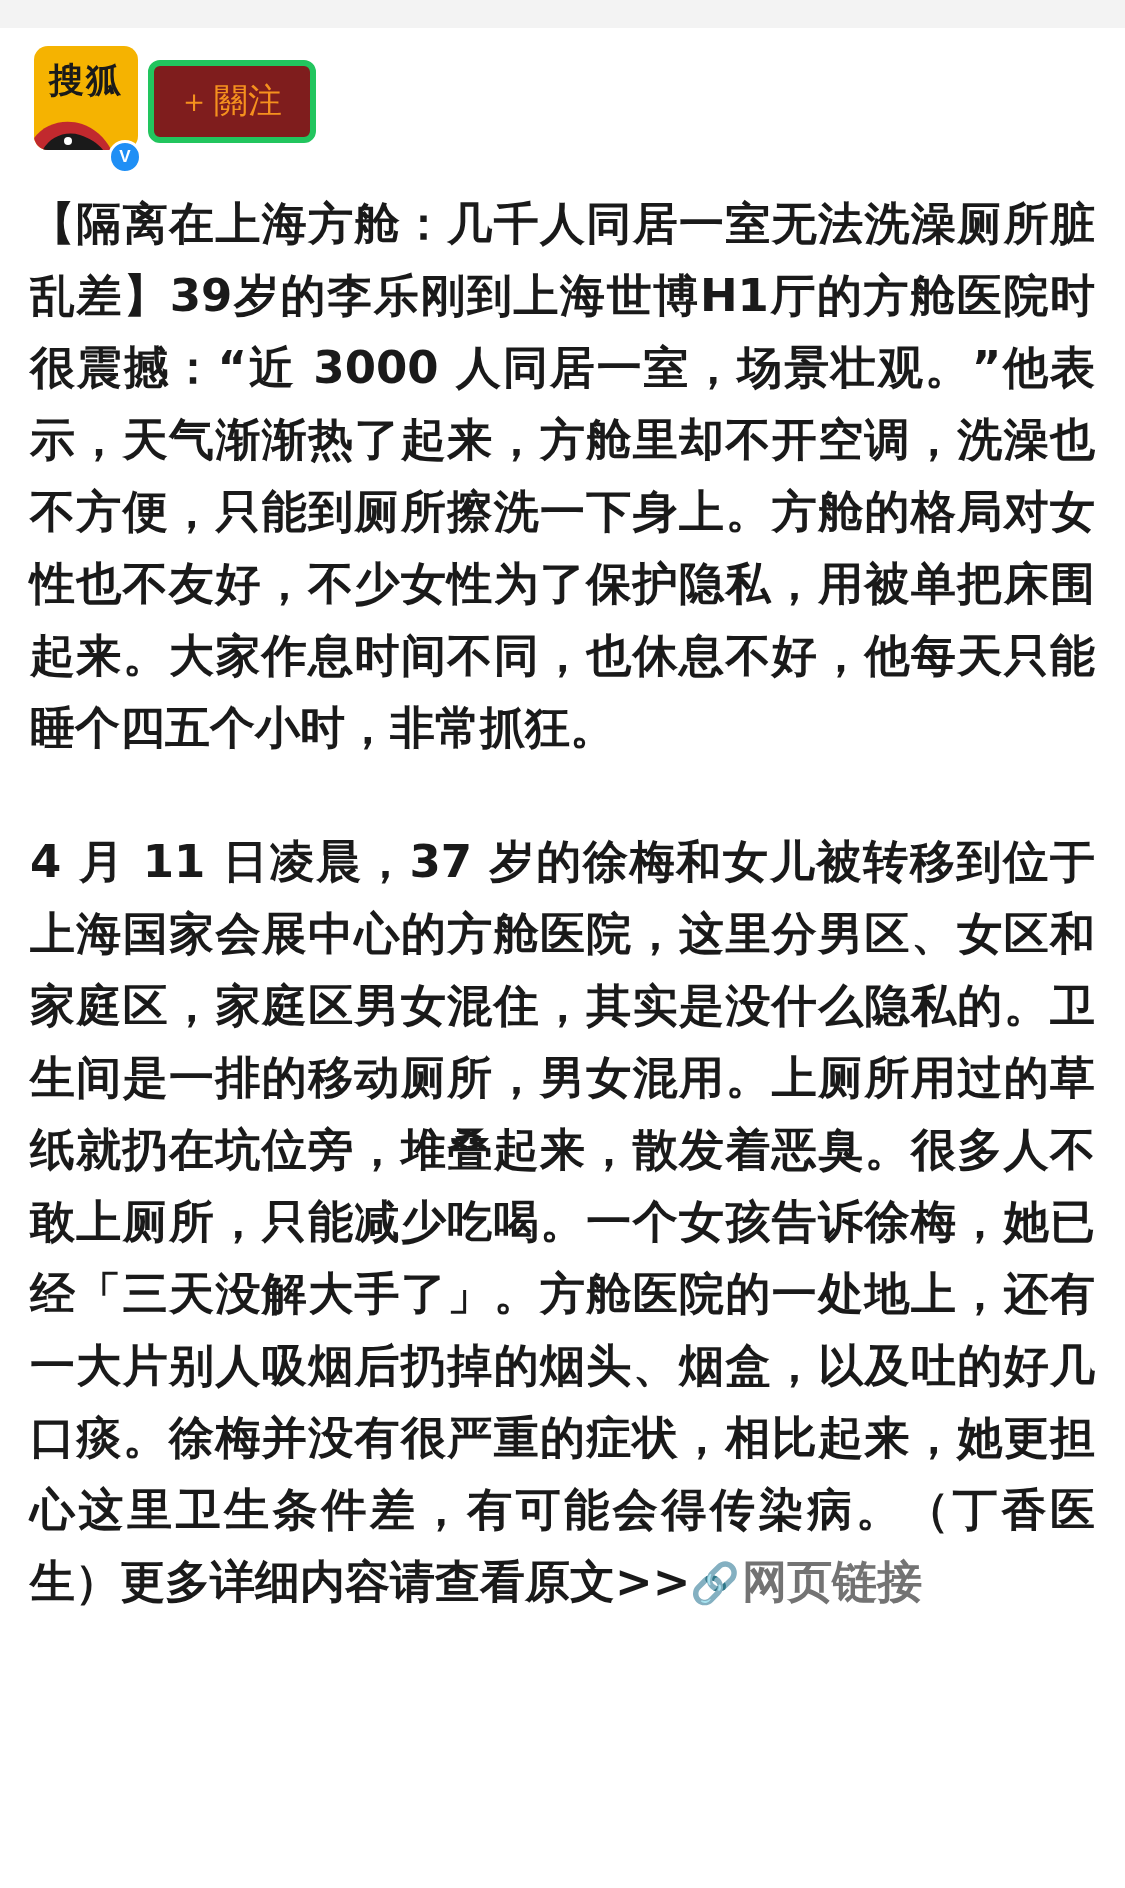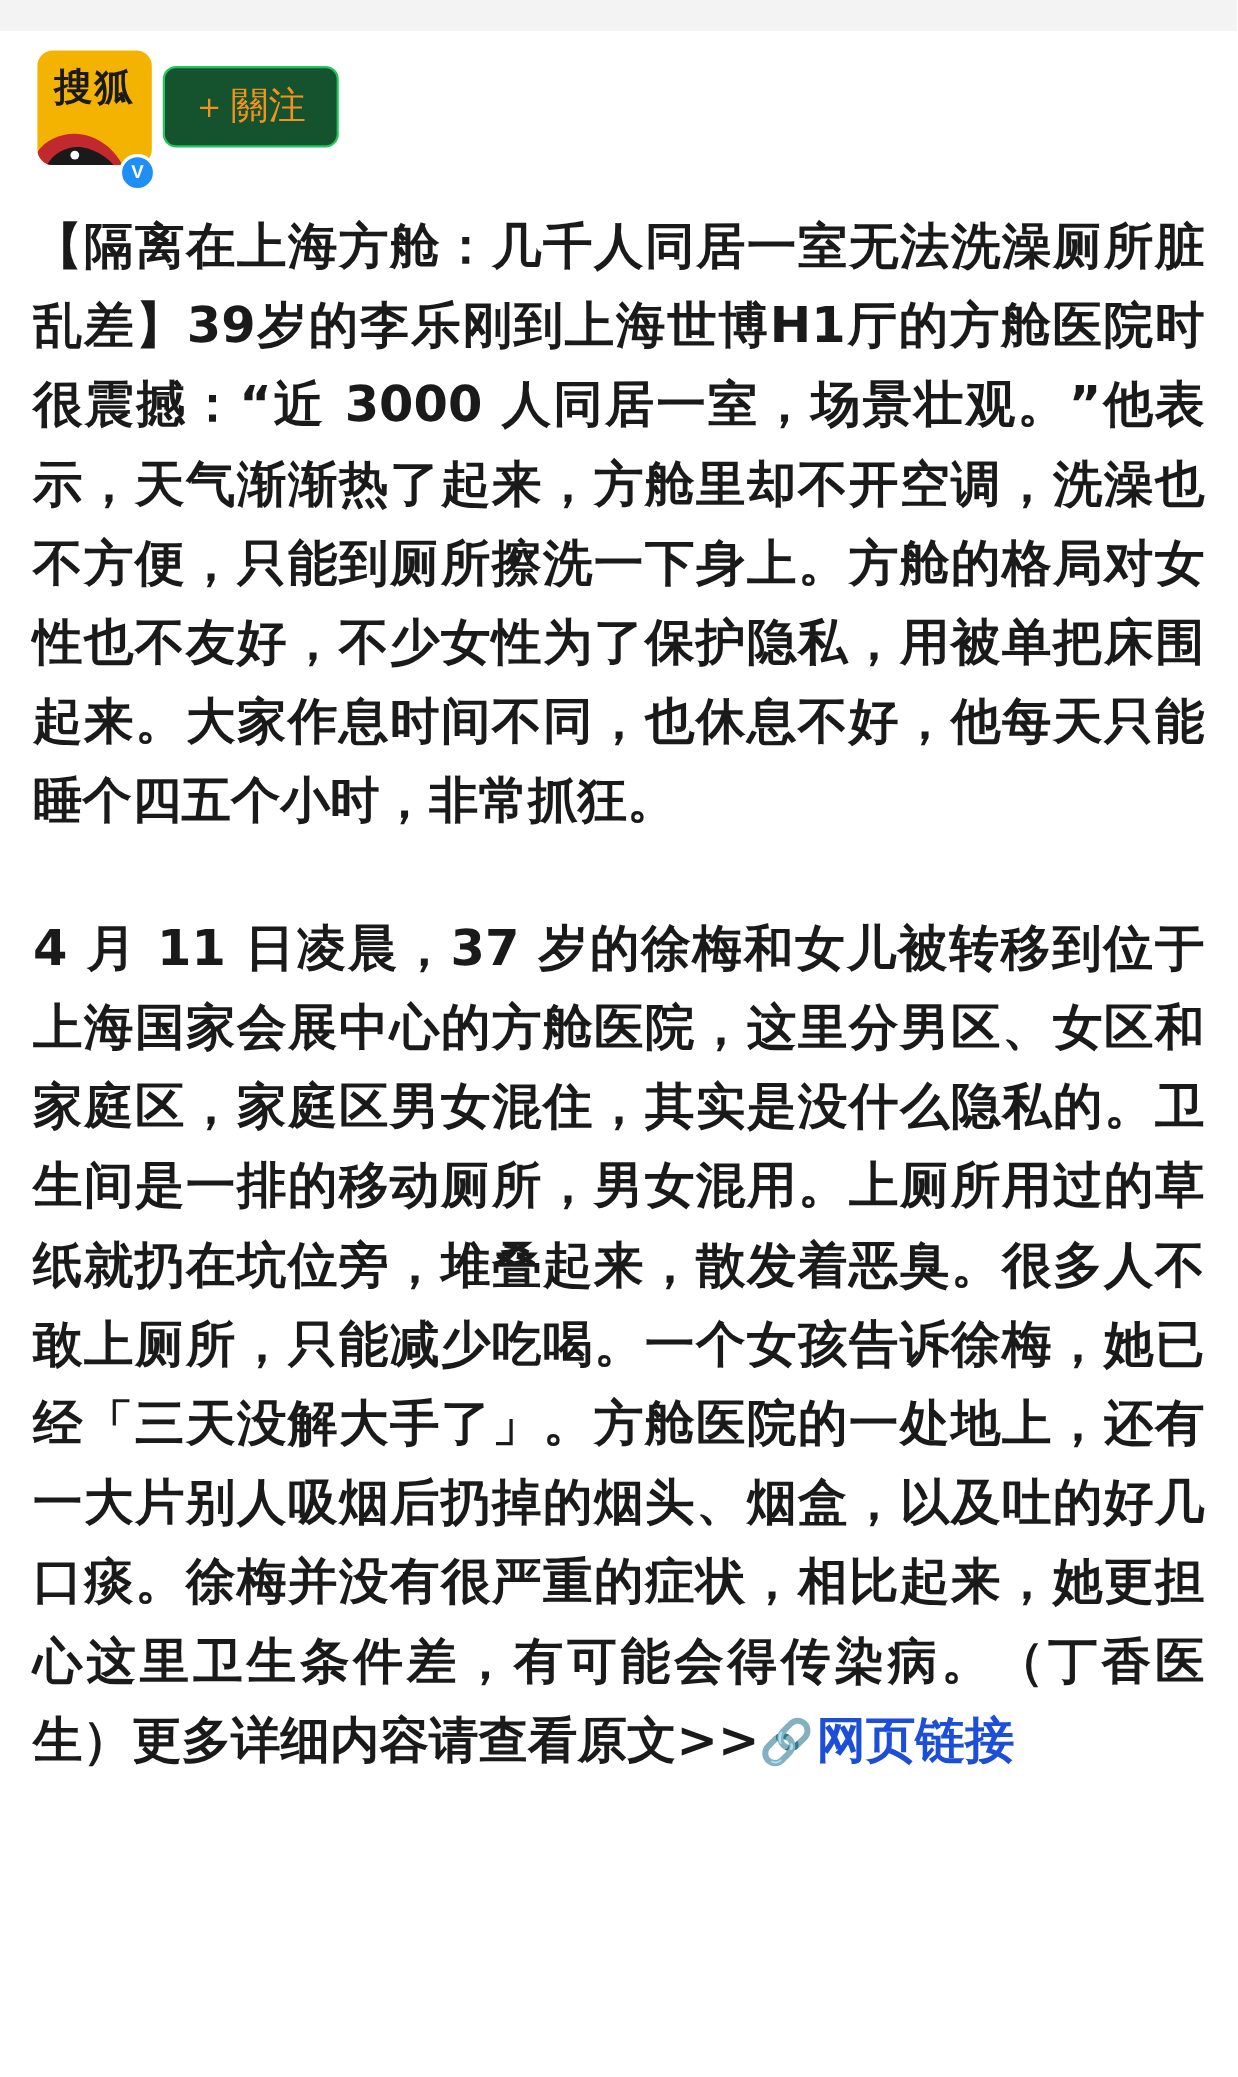--- a/index.html
+++ b/index.html
@@ -127,27 +127,27 @@
     margin-left: 8px;
   }
   .meta-row .domain {
     color: #8c8c8c;
   }
 
   .follow-btn {
     flex: 0 0 auto;
     margin-top: 14px;
     margin-left: 10px;
-    border: 2px solid #22c55e;
+    border: 6px solid #22c55e;
     color: #f5911e;
     border-radius: 12px;
     font-size: 34px;
     line-height: 40px;
     padding: 14px 28px 16px 24px;
-    background: #14532d;
+    background: #7f1d1d;
     white-space: nowrap;
     font-family: "DejaVu Sans", "Liberation Sans", sans-serif;
     cursor: pointer;
   }
   .follow-btn .plus {
     font-size: 32px;
     margin-right: 4px;
   }
 
   
@@ -161,21 +161,21 @@
     text-align: justify;
   }
   .para {
     margin: 0 0 62px 0;
     white-space: pre-wrap;
     word-break: break-word;
     font-weight: bold;
   }
   .para:last-child { margin-bottom: 0; }
   .link {
-    color: #1d4ed8;
+    color: #737373;
     text-decoration: none;
   }
   .link-icon {
     display: inline-block;
     transform: rotate(0deg);
     margin-right: 2px;
     font-size: 40px;
   }
 </style>
 </head>

